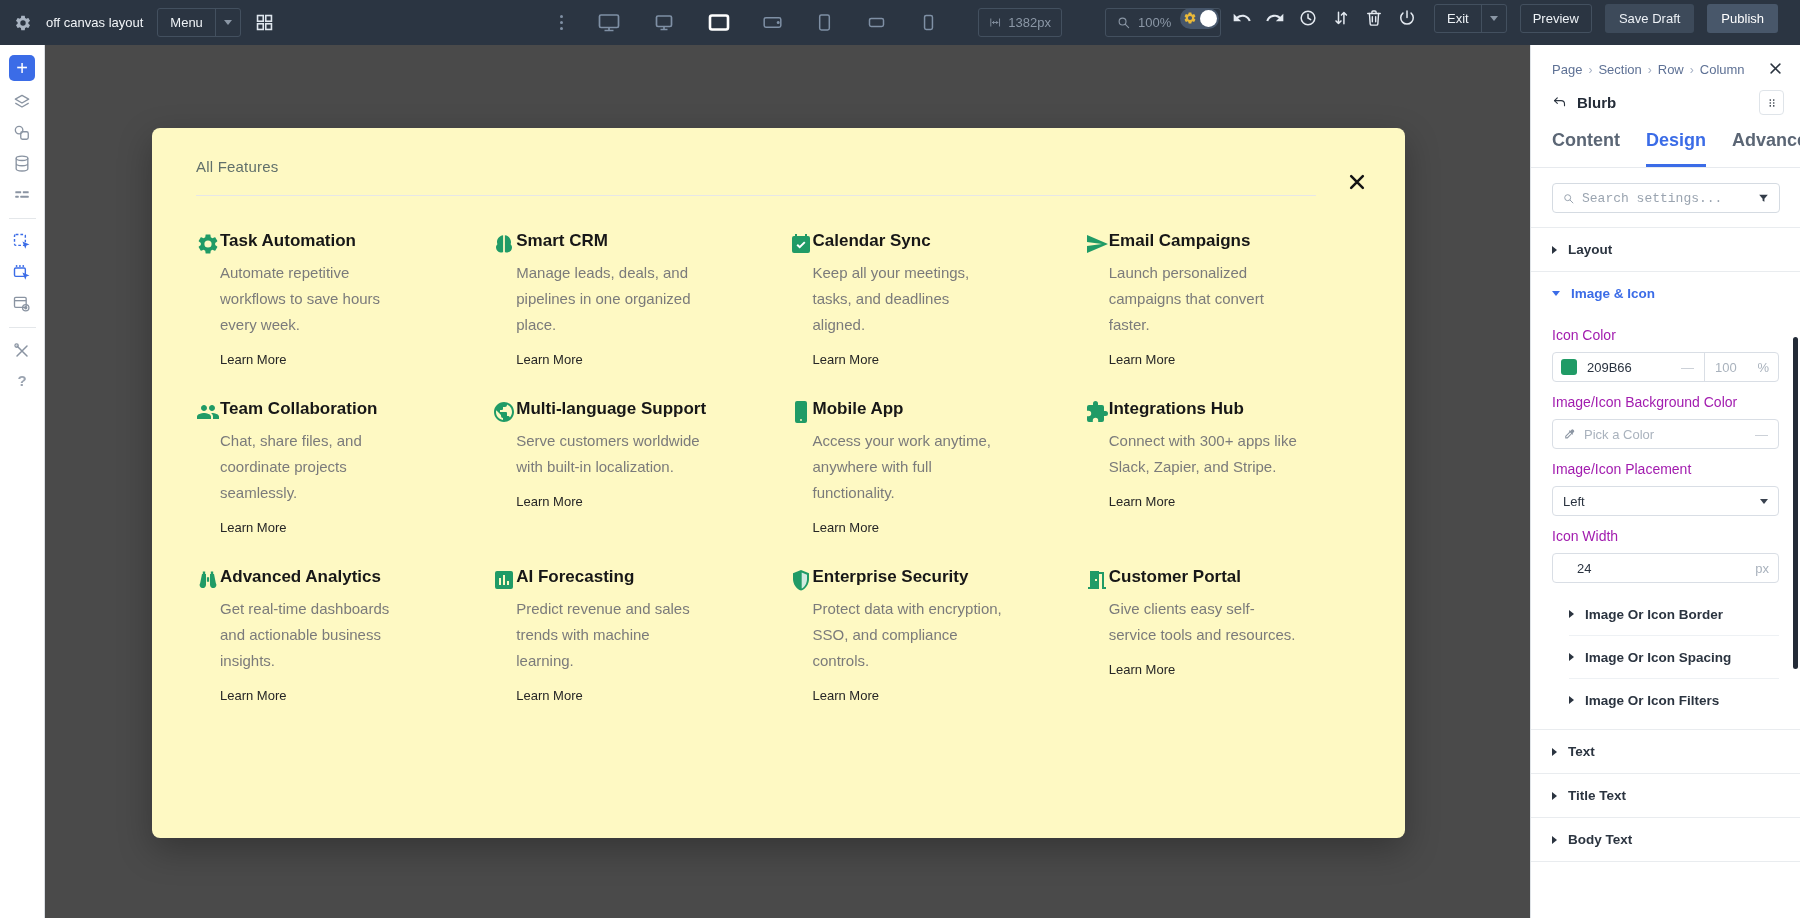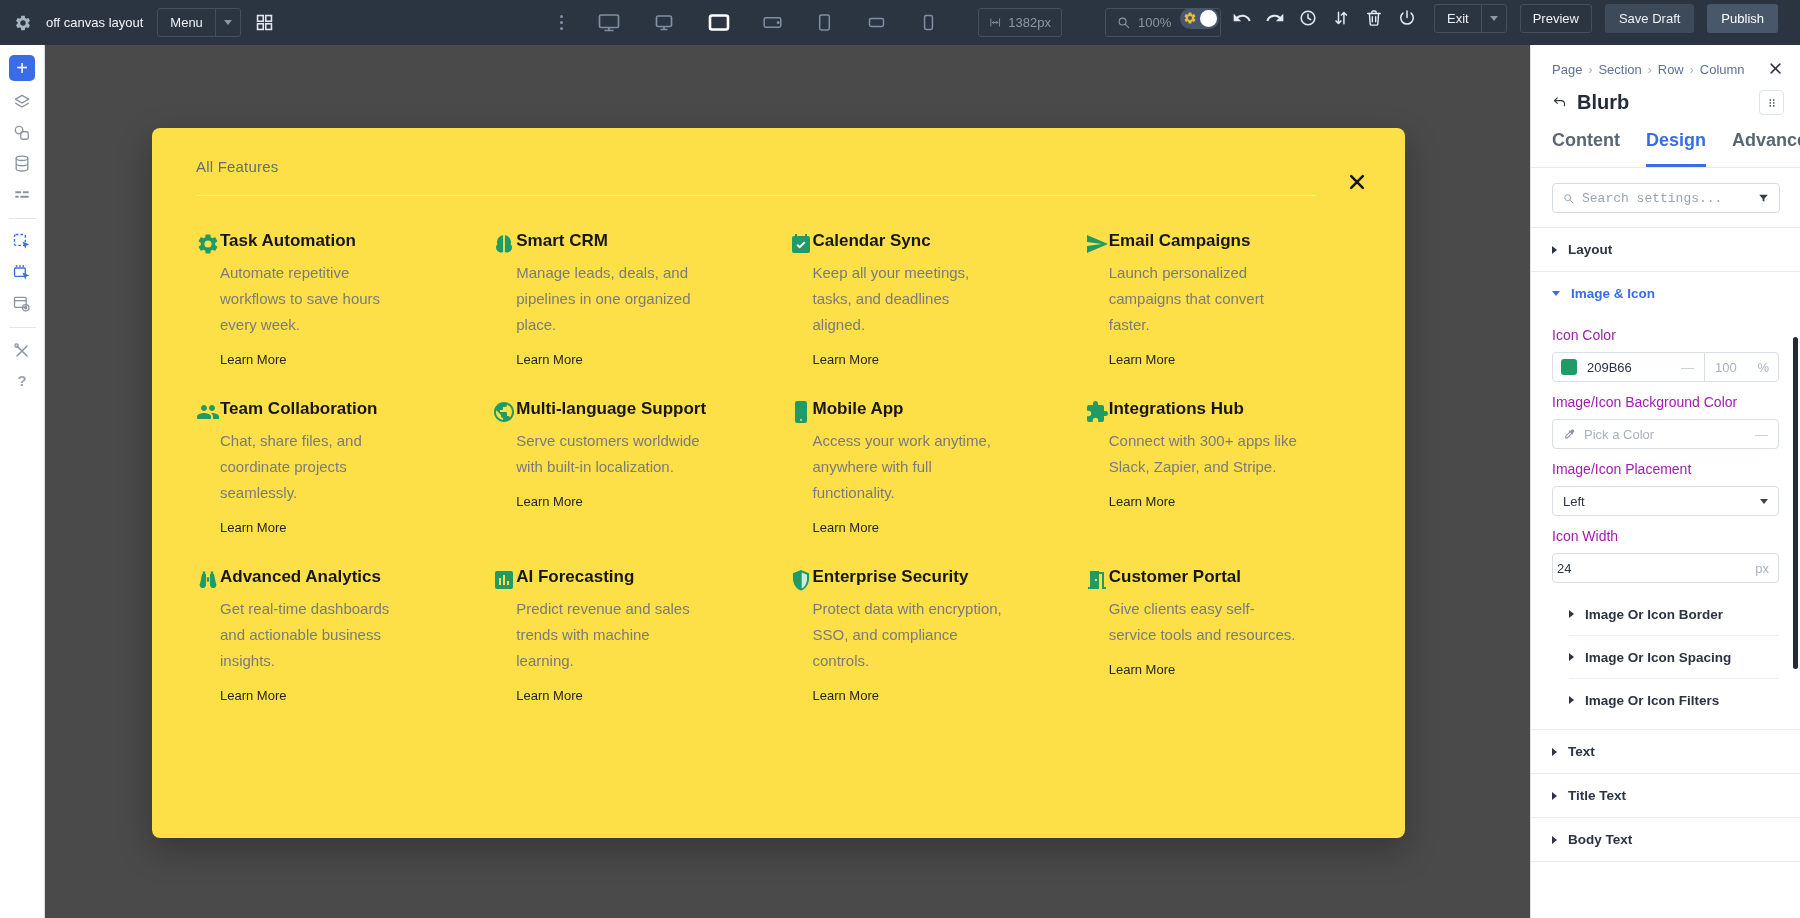--- a/index.html
+++ b/index.html
@@ -41,41 +41,41 @@
   
   .sidebar { position:absolute; left:0; top:45px; width:45px; bottom:0; background:#fff; border-right:1px solid #d9dde2; display:flex; flex-direction:column; align-items:center; padding-top:10px; gap:11px; z-index:20; }
   .sb-add { width:26px; height:26px; border-radius:5px; background:#3b6ce7; color:#fff; font-size:20px; display:flex; align-items:center; justify-content:center; cursor:pointer; line-height:1; }
   .sb-ic { width:20px; height:20px; color:#8a94a2; cursor:pointer; }
   .sb-ic.blue { color:#3b6ce7; }
   .sb-div { width:27px; height:1px; background:#e4e7ea; margin:2px 0; }
   .sb-help { font-size:15px; color:#9aa3b0; font-weight:700; cursor:pointer; }
 
   
   .canvas { position:absolute; left:45px; top:45px; right:293px; bottom:0; background:#4a4a4a; }
-  .modal { position:absolute; left:107px; top:83px; width:1253px; height:710px; background:#fde047; border-radius:8px; box-shadow:0 12px 34px rgba(0,0,0,.28); }
+  .modal { position:absolute; left:107px; top:83px; width:1253px; height:710px; background:#fef9c3; border-radius:8px; box-shadow:0 12px 34px rgba(0,0,0,.28); }
   .modal-head { padding:30px 44px 0 44px; }
   .modal-title { font-size:15px; color:#61706b; letter-spacing:.2px; }
   .modal-rule { margin-top:20px; border-bottom:1px solid #e7e7e7; width:1120px; }
   .modal-x { position:absolute; top:44px; right:38px; width:20px; height:20px; color:#141414; cursor:pointer; }
   .grid { display:grid; grid-template-columns:repeat(4,1fr); column-gap:20px; row-gap:31px; padding:35px 44px 0 44px; }
   .blurb { display:flex; }
   .blurb-ic { width:24px; height:24px; flex:none; color:#209B66; margin-top:1px; }
   .blurb-title { font-size:17px; font-weight:700; color:#171717; white-space:nowrap; }
   .blurb-desc { margin-top:9px; font-size:15px; color:#7b7b7b; line-height:26px; max-width:192px; }
   .blurb-link { margin-top:14px; font-size:13px; color:#262626; cursor:pointer; display:inline-block; }
 
   
   .panel { position:absolute; right:0; top:45px; width:270px; bottom:0; background:#fff; border-left:1px solid #dfe3e7; z-index:25; font-size:13px; }
   .crumbs { display:flex; align-items:center; gap:6px; padding:17px 20px 0 21px; color:#5e7195; font-size:13px; }
   .crumbs .sep { color:#a7b2c6; font-size:12px; }
   .crumb { cursor:pointer; }
   .panel-x { position:absolute; right:17px; top:16px; width:15px; height:15px; color:#2b3440; cursor:pointer; }
   .module-row { display:flex; align-items:center; padding:13px 16px 0 21px; }
   .back-ic { width:15px; height:15px; color:#2b3440; cursor:pointer; }
-  .module-name { margin-left:10px; font-size:20px; font-weight:700; color:#242c38; }
+  .module-name { margin-left:10px; font-size:15px; font-weight:700; color:#242c38; }
   .dock-btn { margin-left:auto; width:25px; height:25px; border:1px solid #dfe4e9; border-radius:4px; display:flex; align-items:center; justify-content:center; color:#2b3440; cursor:pointer; }
   .dock-btn .ic { width:14px; height:14px; }
   .tabs { display:flex; align-items:flex-end; gap:26px; padding:15px 16px 0 21px; border-bottom:1px solid #e7eaee; }
   .tab { font-size:18px; font-weight:600; color:#5b6675; padding-bottom:13px; cursor:pointer; border-bottom:3px solid transparent; }
   .tab.active { color:#3b6ce7; border-bottom-color:#3b6ce7; }
   .tabs-right { margin-left:auto; display:flex; align-items:center; gap:10px; padding-bottom:13px; color:#39424f; }
   .tabs-right .ic { width:19px; height:19px; }
   .search-row { margin:15px 20px 14px 21px; height:30px; border:1px solid #d5dbe2; border-radius:4px; display:flex; align-items:center; padding:0 9px; gap:7px; }
   .search-row .ic { width:13px; height:13px; color:#97a1ae; }
   .search-row input { flex:1; border:0; outline:0; font-size:13px; color:#2a3340; font-family:Liberation Mono, monospace; }
@@ -91,21 +91,21 @@
   .swatch { width:16px; height:16px; border-radius:3px; margin-left:8px; cursor:pointer; }
   .hexval { margin-left:10px; color:#2a3340; }
   .dash { color:#c6ccd4; margin:0 10px; margin-left:auto; cursor:pointer; }
   .op-part { border-left:1px solid #d9dee5; width:74px; height:100%; display:flex; align-items:center; color:#a9b2bd; }
   .op-part .opv { margin-left:10px;text-align:center; }
   .op-part .unit { margin-left:auto; margin-right:9px; }
   .picker-ic { width:14px; height:14px; color:#8d97a4; margin-left:9px; }
   .ph { color:#a9b2bd; margin-left:8px; }
   .selval { color:#2a3340; margin-left:10px; }
   .sel-caret { margin-left:auto; margin-right:10px; color:#39424f; cursor:pointer; }
-  .numval { color:#2a3340; margin-left:4px; }
+  .numval { color:#2a3340; margin-left:24px; }
   .unit-r { margin-left:auto; margin-right:9px; color:#a9b2bd; }
   .subgroups { margin-top:10px; }
   .sub-row { height:42px; display:flex; align-items:center; gap:11px; padding-left:17px; color:#2b3440; cursor:pointer; }
   .sub-row .glabel { font-size:13.5px; font-weight:700; }
   .sub-rule { border-top:1px solid #eef1f4; margin-left:17px; }
   .pscroll { position:absolute; right:2px; top:292px; width:5px; height:332px; background:#232b37; border-radius:3px; }
 </style>
 </head>
 <body>
 

